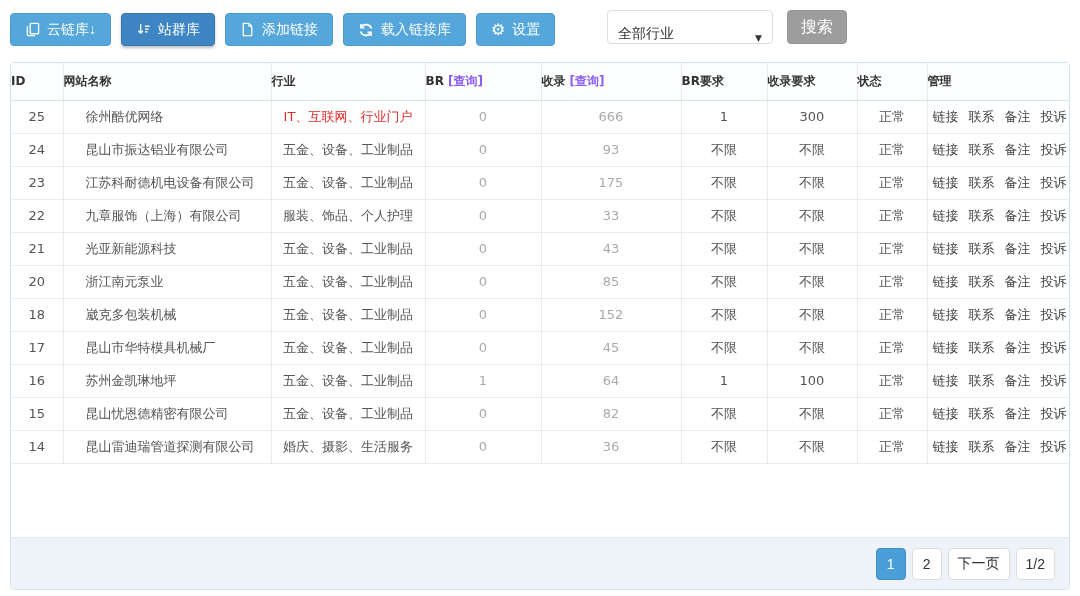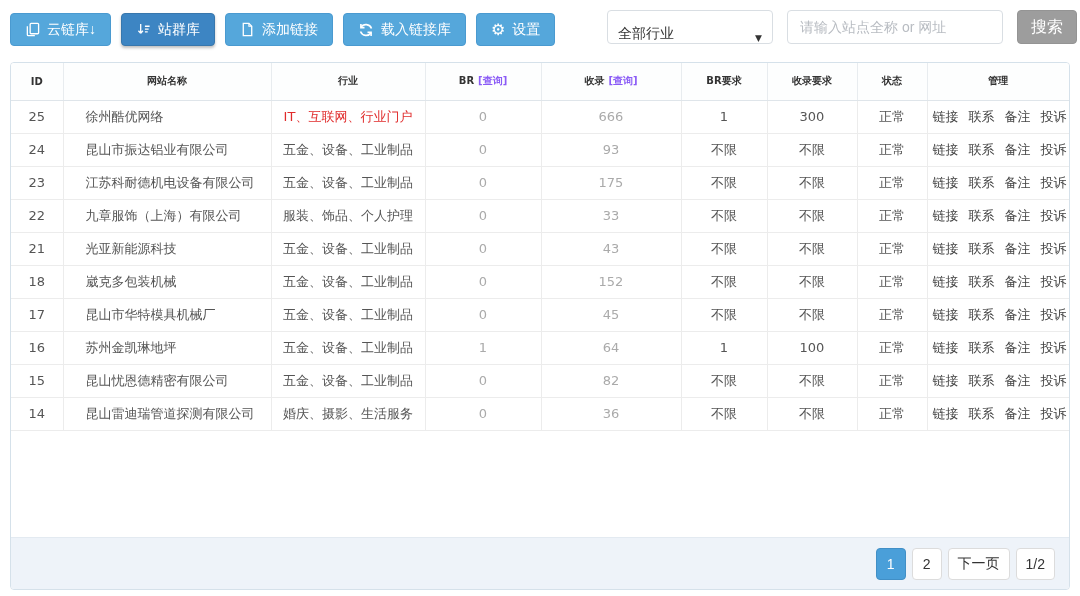--- a/index.html
+++ b/index.html
@@ -25,21 +25,21 @@
   .search-btn { width:60px; height:34px; margin-left:14px; border:1px solid #949494;
                 border-radius:4px; background:#9d9d9d; color:#fff; font-size:16px; cursor:pointer; }
   
   .panel { position:absolute; left:10px; top:62px; width:1060px; height:528px;
            border:1px solid #d5e1ea; border-radius:4px; background:#fff; overflow:hidden; }
   .panel-heading { height:40px; background:#f6f9fc; border-bottom:1px solid #e3eaf1;
                    display:flex; align-items:center; padding-left:15px; }
   .panel-title { font-size:14px; font-weight:bold; color:#333; }
   
   table { width:100%; border-collapse:collapse; table-layout:fixed; }
-  th { height:37px; font-size:10px; font-weight:bold; color:#333; text-align:center;
+  th { height:37px; font-size:12px; font-weight:bold; color:#333; text-align:left;
        border-bottom:1px solid #dfe5ea; border-right:1px solid #e8ecef; background:#fdfefe; }
   th:last-child { border-right:none; }
   td { height:33px; font-size:13px; color:#555; text-align:center;
        border-bottom:1px solid #ececec; border-right:1px solid #ececec; background:#fff;
        overflow:hidden; white-space:nowrap; }
   td:last-child { border-right:none; }
   td.cell-name { text-align:left; padding-left:22px; }
   td.cell-num { color:#aaa; }
   .red { color:#e02b2b; }
   .query-link { color:#8b5cf6; font-weight:bold; cursor:pointer; margin-left:4px; }
@@ -100,21 +100,20 @@
       <span class="gear-glyph">⚙</span>
       <span>设置</span>
     </button>
   </div>
 
   <div class="toolbar-right">
     <div class="industry-select">
       <span>全部行业</span>
       <span class="arrow">▼</span>
     </div>
-    <input class="site-input" type="text" placeholder="请输入站点全称 or 网址" style="">
     <button class="search-btn">搜索</button>
   </div>
 </div>
 
 <div class="panel">
 
   <table>
     <colgroup>
       <col style="width:52px">
         <col style="width:208px">
@@ -193,20 +192,31 @@
     <td class="cell-name">光亚新能源科技</td>
     <td>五金、设备、工业制品</td>
     <td class="cell-num">0</td>
     <td class="cell-num">43</td>
     <td>不限</td>
     <td>不限</td>
     <td>正常</td>
     <td><a class="mlink">链接</a><a class="mlink">联系</a><a class="mlink">备注</a><a class="mlink">投诉</a></td>
   </tr>
         <tr>
+    <td>20</td>
+    <td class="cell-name">浙江南元泵业</td>
+    <td>五金、设备、工业制品</td>
+    <td class="cell-num">0</td>
+    <td class="cell-num">85</td>
+    <td>不限</td>
+    <td>不限</td>
+    <td>正常</td>
+    <td><a class="mlink">链接</a><a class="mlink">联系</a><a class="mlink">备注</a><a class="mlink">投诉</a></td>
+  </tr>
+        <tr>
     <td>18</td>
     <td class="cell-name">崴克多包装机械</td>
     <td>五金、设备、工业制品</td>
     <td class="cell-num">0</td>
     <td class="cell-num">152</td>
     <td>不限</td>
     <td>不限</td>
     <td>正常</td>
     <td><a class="mlink">链接</a><a class="mlink">联系</a><a class="mlink">备注</a><a class="mlink">投诉</a></td>
   </tr>

